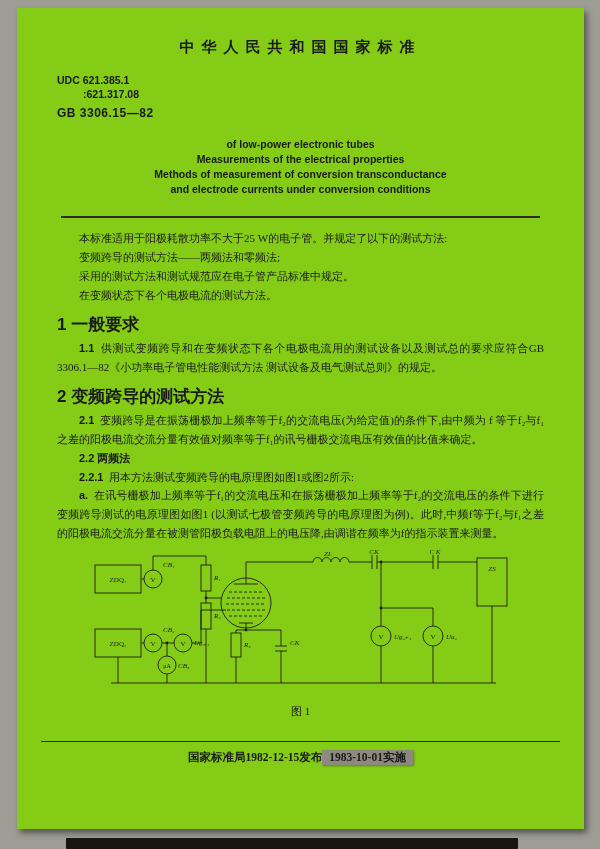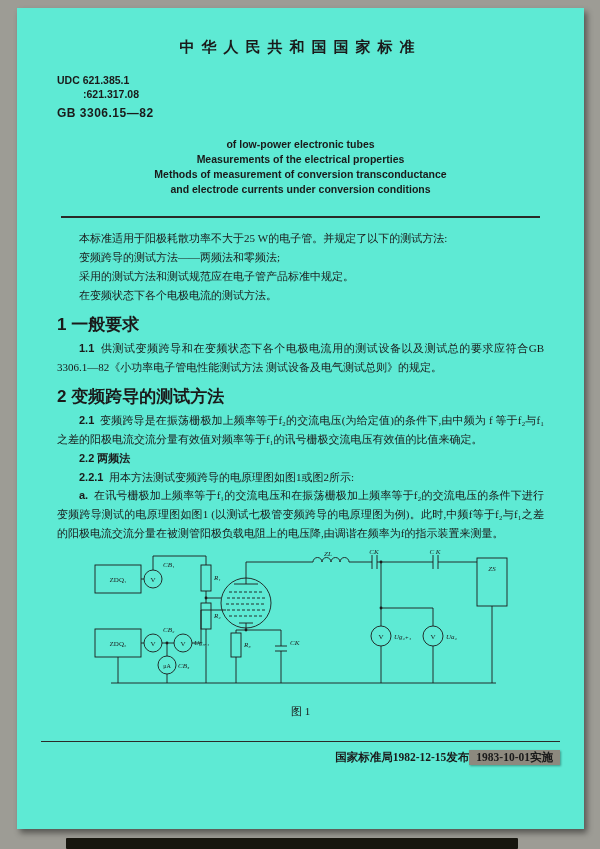--- a/index.html
+++ b/index.html
@@ -1,18 +1,18 @@
 <!DOCTYPE html>
 <html><head>
 <meta charset="utf-8">
 <style>
   html,body{margin:0;padding:0;}
   body{background:#96958f;font-family:"Liberation Serif","DejaVu Serif",serif;color:#1a1a1a;}
   .scan{position:relative;width:600px;height:849px;margin:0 auto;background:#9d9c95;overflow:hidden;}
-  .page{position:absolute;left:17px;top:8px;width:567px;height:821px;background:#5eead4;
+  .page{position:absolute;left:17px;top:8px;width:567px;height:821px;background:#84cc16;
         box-shadow:3px 4px 6px rgba(0,0,0,.45);box-sizing:border-box;padding:30px 40px 0 40px;}
   .scan-edge{position:absolute;bottom:0;left:66px;width:452px;height:11px;background:#17160f;border-radius:1px;}
   .doc-header{text-align:center;font-size:15px;font-weight:bold;letter-spacing:7px;}
   .title-row{display:flex;margin-top:13px;}
   .zh-titles{flex:1;text-align:center;font-family:"Liberation Sans","DejaVu Sans",sans-serif;
              font-weight:bold;font-size:18px;line-height:1.5;letter-spacing:2px;}
   .codes{width:138px;font-family:"Liberation Sans","DejaVu Sans",sans-serif;font-weight:bold;
          font-size:10.5px;padding-top:3px;line-height:1.35;}
   .codes .udc2{padding-left:26px;}
   .codes .gbnum{font-size:12px;margin-top:4px;letter-spacing:.5px;}
@@ -22,21 +22,21 @@
   .intro{margin-top:11px;}
   .para{font-size:11px;line-height:1.72;text-align:justify;margin:0;}
   .indent{text-indent:2em;}
   .sec-head{font-family:"Liberation Sans","DejaVu Sans",sans-serif;font-weight:bold;
             font-size:17px;margin:8px 0 3px 0;}
   .cnum{font-weight:bold;font-family:"Liberation Sans","DejaVu Sans",sans-serif;}
   .bold-clause{font-weight:bold;font-family:"Liberation Sans","DejaVu Sans",sans-serif;}
   .figure{margin-top:5px;text-align:center;}
   .fig-caption{text-align:center;font-size:11px;margin-top:2px;}
   .footer-area{position:absolute;left:24px;right:24px;top:733px;border-top:1.5px solid #2a2a28;
-               padding-top:8px;display:flex;justify-content:flex-end;align-items:center;
+               padding-top:8px;display:flex;justify-content:center;align-items:center;
                font-size:11.5px;font-weight:bold;}
   .f-right{background:#8d897e;padding:0 7px;box-shadow:1px 1px 2px rgba(0,0,0,.35);}
   svg text{font-family:"Liberation Serif","DejaVu Serif",serif;}
   .fig-lbl{font-size:7px;font-style:italic;}
   .fig-box-lbl{font-size:7px;}
   .fig-meter{font-size:7px;}
   .fig-meter-sm{font-size:6px;}
 </style>
 </head>
 <body>

